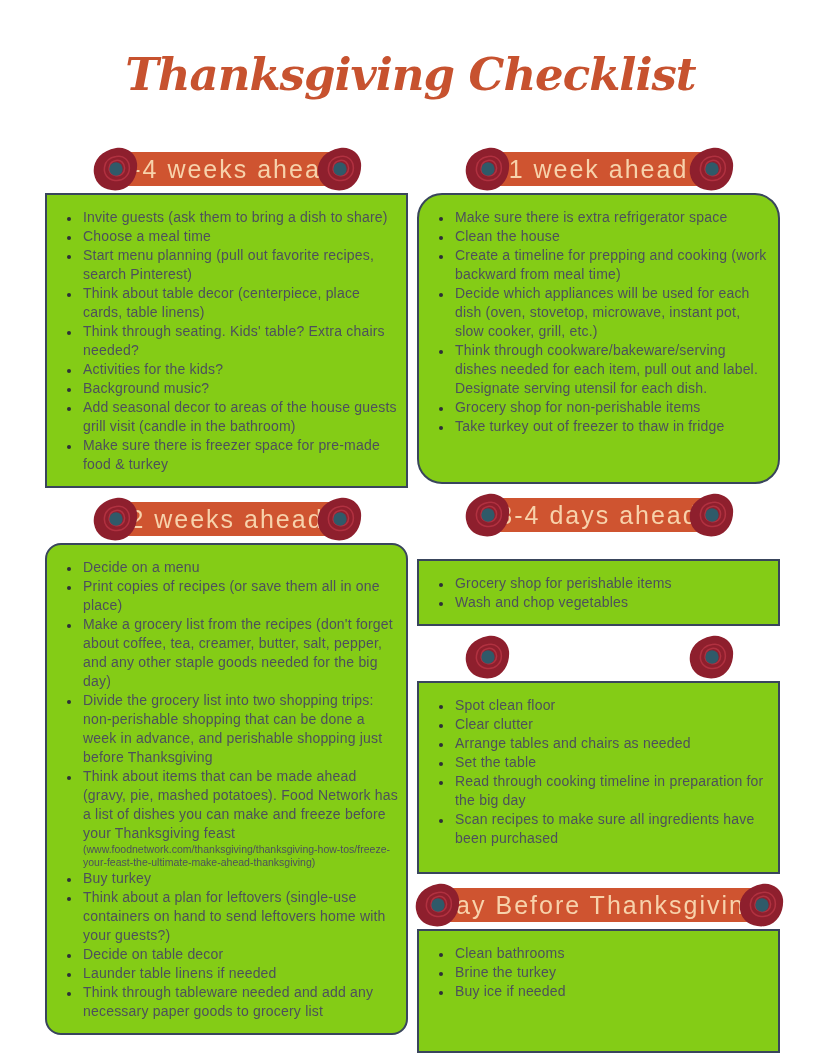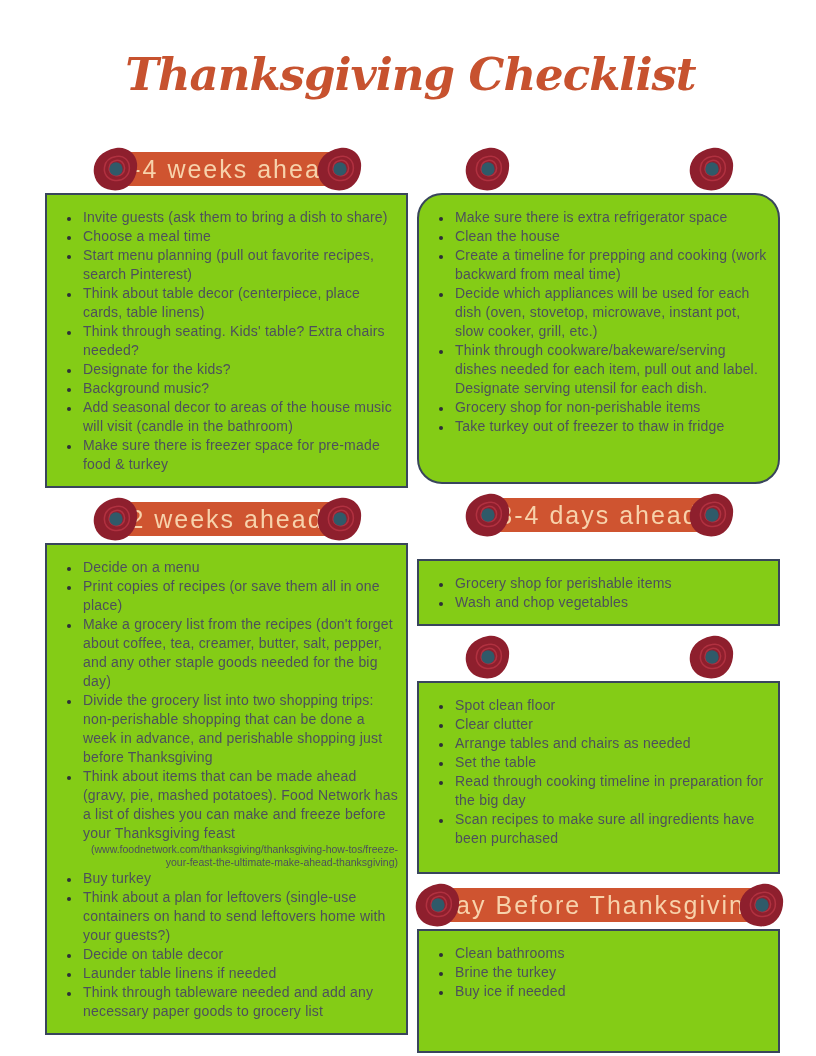--- a/index.html
+++ b/index.html
@@ -87,26 +87,25 @@
     letter-spacing: 0.2px;
     padding-left: 2px;
     font-weight: 300;
   }
   ul.items li::marker { color: var(--bullet); font-size: 12px; }
   .note {
     font-size: 10.5px;
     line-height: 13px;
     letter-spacing: 0;
     color: var(--body-text);
-    text-align: right;
   }
   
   [data-section="week34"]    .box { min-height: 291px; }
   [data-section="week1"]     .box { min-height: 291px; border-radius: 25px; }
-  [data-section="week2"]     .box { min-height: 482px; }
+  [data-section="week2"]     .box { min-height: 482px; border-radius: 16px; }
   [data-section="days34"]    .box { min-height: 64px; margin-top: 24px; }
   [data-section="days2"]     .box { min-height: 193px; }
   [data-section="daybefore"] .box { min-height: 124px; }
   [data-section="daybefore"] .banner { width: 340px; }
 </style>
 </head>
 <body>
 
 <div class="page">
   <h1 class="title">Thanksgiving Checklist</h1>
@@ -134,23 +133,23 @@
         </svg>
       </span>
     </div>
     <div class="box">
       <ul class="items">
               <li><span>Invite guests (ask them to bring a dish to share)</span></li>
               <li><span>Choose a meal time</span></li>
               <li><span>Start menu planning (pull out favorite recipes, search Pinterest)</span></li>
               <li><span>Think about table decor (centerpiece, place cards, table linens)</span></li>
               <li><span>Think through seating.  Kids' table? Extra chairs needed?</span></li>
-              <li><span>Designate for the kids?</span></li>
+              <li><span>Activities for the kids?</span></li>
               <li><span>Background music?</span></li>
-              <li><span>Add seasonal decor to areas of the house music will visit (candle in the bathroom)</span></li>
+              <li><span>Add seasonal decor to areas of the house guests grill visit (candle in the bathroom)</span></li>
               <li><span>Make sure there is freezer space for pre-made food &amp; turkey</span></li>
             </ul>
     </div>
   </section>
 
   <section class="section" data-section="week2">
     <div class="banner">
       <div class="pill">
         <span class="banner-label">2 weeks ahead</span>
       </div>
@@ -183,20 +182,23 @@
               <li><span>Decide on table decor</span></li>
               <li><span>Launder table linens if needed</span></li>
               <li><span>Think through tableware needed and add any necessary paper goods to grocery list</span></li>
             </ul>
     </div>
   </section>
 </div>
     <div class="col">
   <section class="section" data-section="week1">
     <div class="banner">
+      <div class="pill">
+        <span class="banner-label">1 week ahead</span>
+      </div>
       <span class="rose left">
         <svg viewBox="0 0 48 46" aria-hidden="true">
           <path class="rose-body" d="M24 1 C34 -1 45 6 46 17 C47 29 41 42 28 45 C15 47 3 41 1 28 C-1 16 7 4 24 1 Z"></path>
           <path class="rose-ring" d="M24 10 c8 -2 14 4 14 12 c0 8 -7 14 -15 13 c-8 -1 -12 -7 -11 -14 c1 -7 6 -10 12 -11"></path>
           <path class="rose-ring" d="M24 14 c5 -1 9 3 9 8 c0 5 -4 9 -9 8 c-5 -1 -8 -4 -7 -9 c1 -5 3 -6 7 -7"></path>
           <circle class="rose-center" cx="24" cy="23" r="7"></circle>
         </svg>
       </span>
       <span class="rose right">
         <svg viewBox="0 0 48 46" aria-hidden="true">

